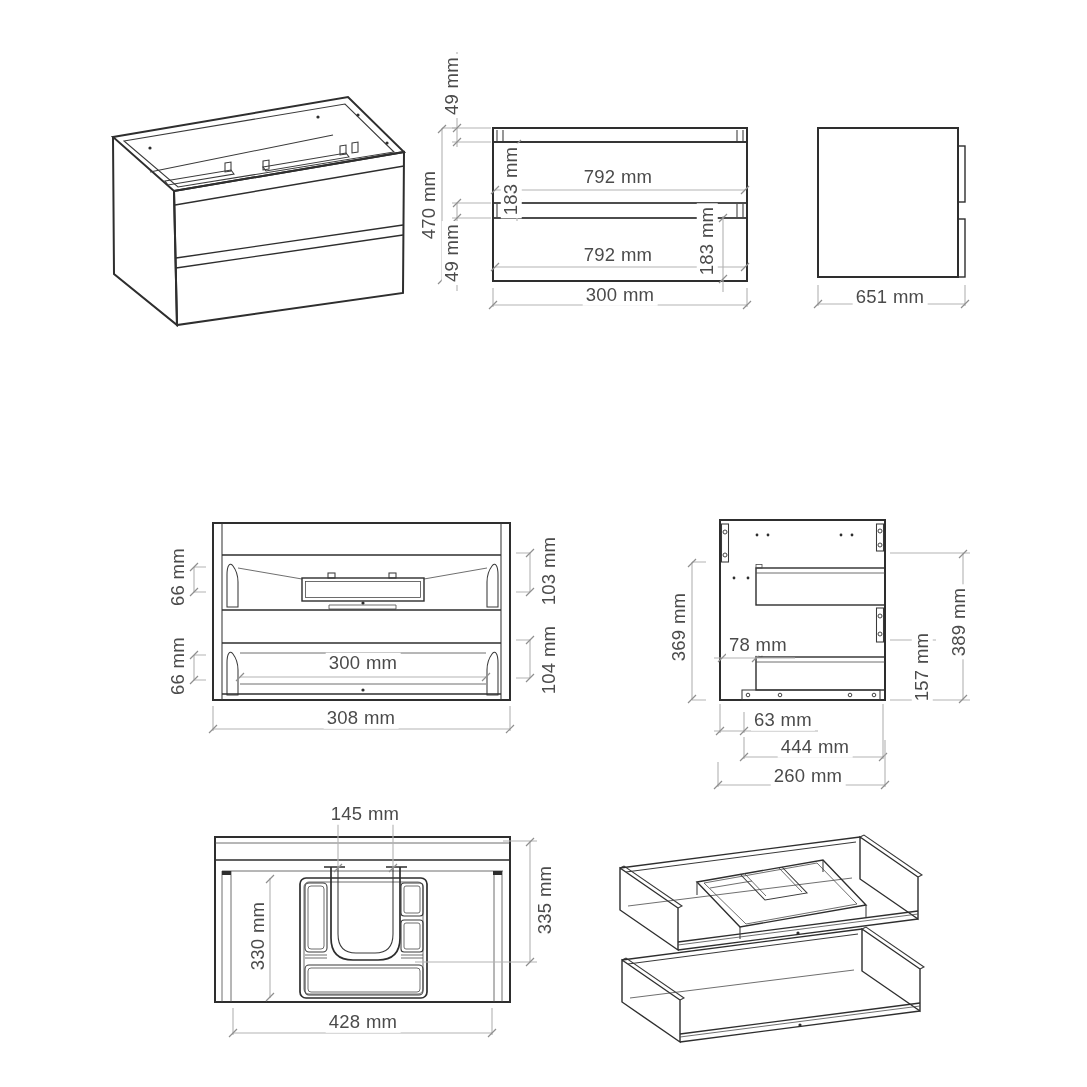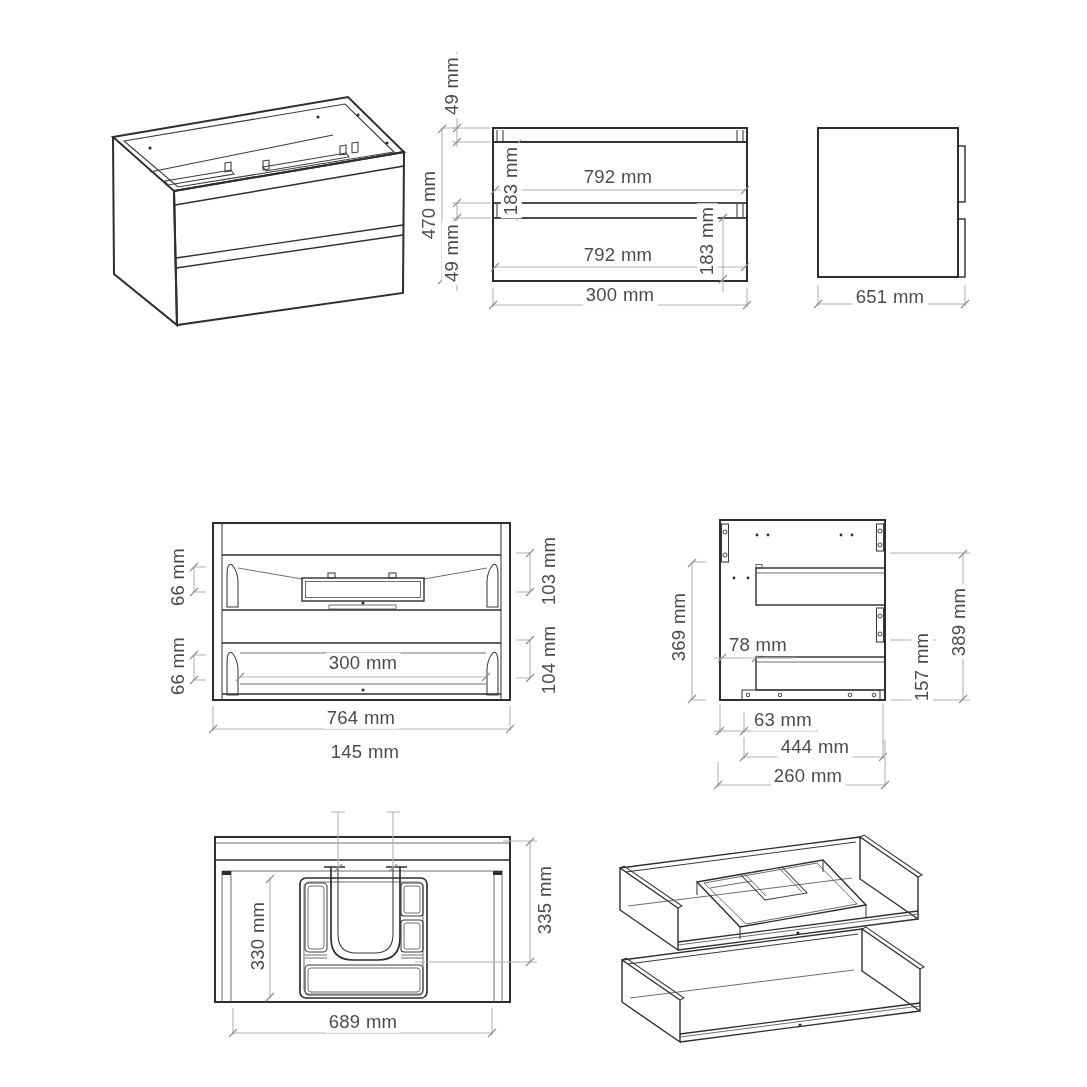--- a/index.html
+++ b/index.html
@@ -239,28 +239,28 @@
   <span class="dim rot" style="left:707px;top:241px">183 mm</span>
   <span class="dim" style="left:620px;top:295px">300 mm</span>
 
   <span class="dim" style="left:890px;top:297px">651 mm</span>
 
   <span class="dim rot" style="left:178px;top:577px">66 mm</span>
   <span class="dim rot" style="left:178px;top:666px">66 mm</span>
   <span class="dim rot" style="left:549px;top:571px">103 mm</span>
   <span class="dim rot" style="left:549px;top:660px">104 mm</span>
   <span class="dim" style="left:363px;top:663px">300 mm</span>
-  <span class="dim" style="left:361px;top:718px">764 mm</span>
+  <span class="dim" style="left:361px;top:718px">308 mm</span>
 
   <span class="dim rot" style="left:679px;top:627px">369 mm</span>
   <span class="dim" style="left:758px;top:645px">78 mm</span>
   <span class="dim rot" style="left:959px;top:622px">389 mm</span>
   <span class="dim rot" style="left:922px;top:667px">157 mm</span>
   <span class="dim" style="left:783px;top:720px">63 mm</span>
   <span class="dim" style="left:815px;top:747px">444 mm</span>
   <span class="dim" style="left:808px;top:776px">260 mm</span>
 
-  <span class="dim" style="left:365px;top:752px">145 mm</span>
+  <span class="dim" style="left:365px;top:814px">145 mm</span>
   <span class="dim rot" style="left:258px;top:936px">330 mm</span>
   <span class="dim rot" style="left:545px;top:900px">335 mm</span>
-  <span class="dim" style="left:363px;top:1022px">689 mm</span>
+  <span class="dim" style="left:363px;top:1022px">428 mm</span>
 
 </div>
 
 </body></html>

